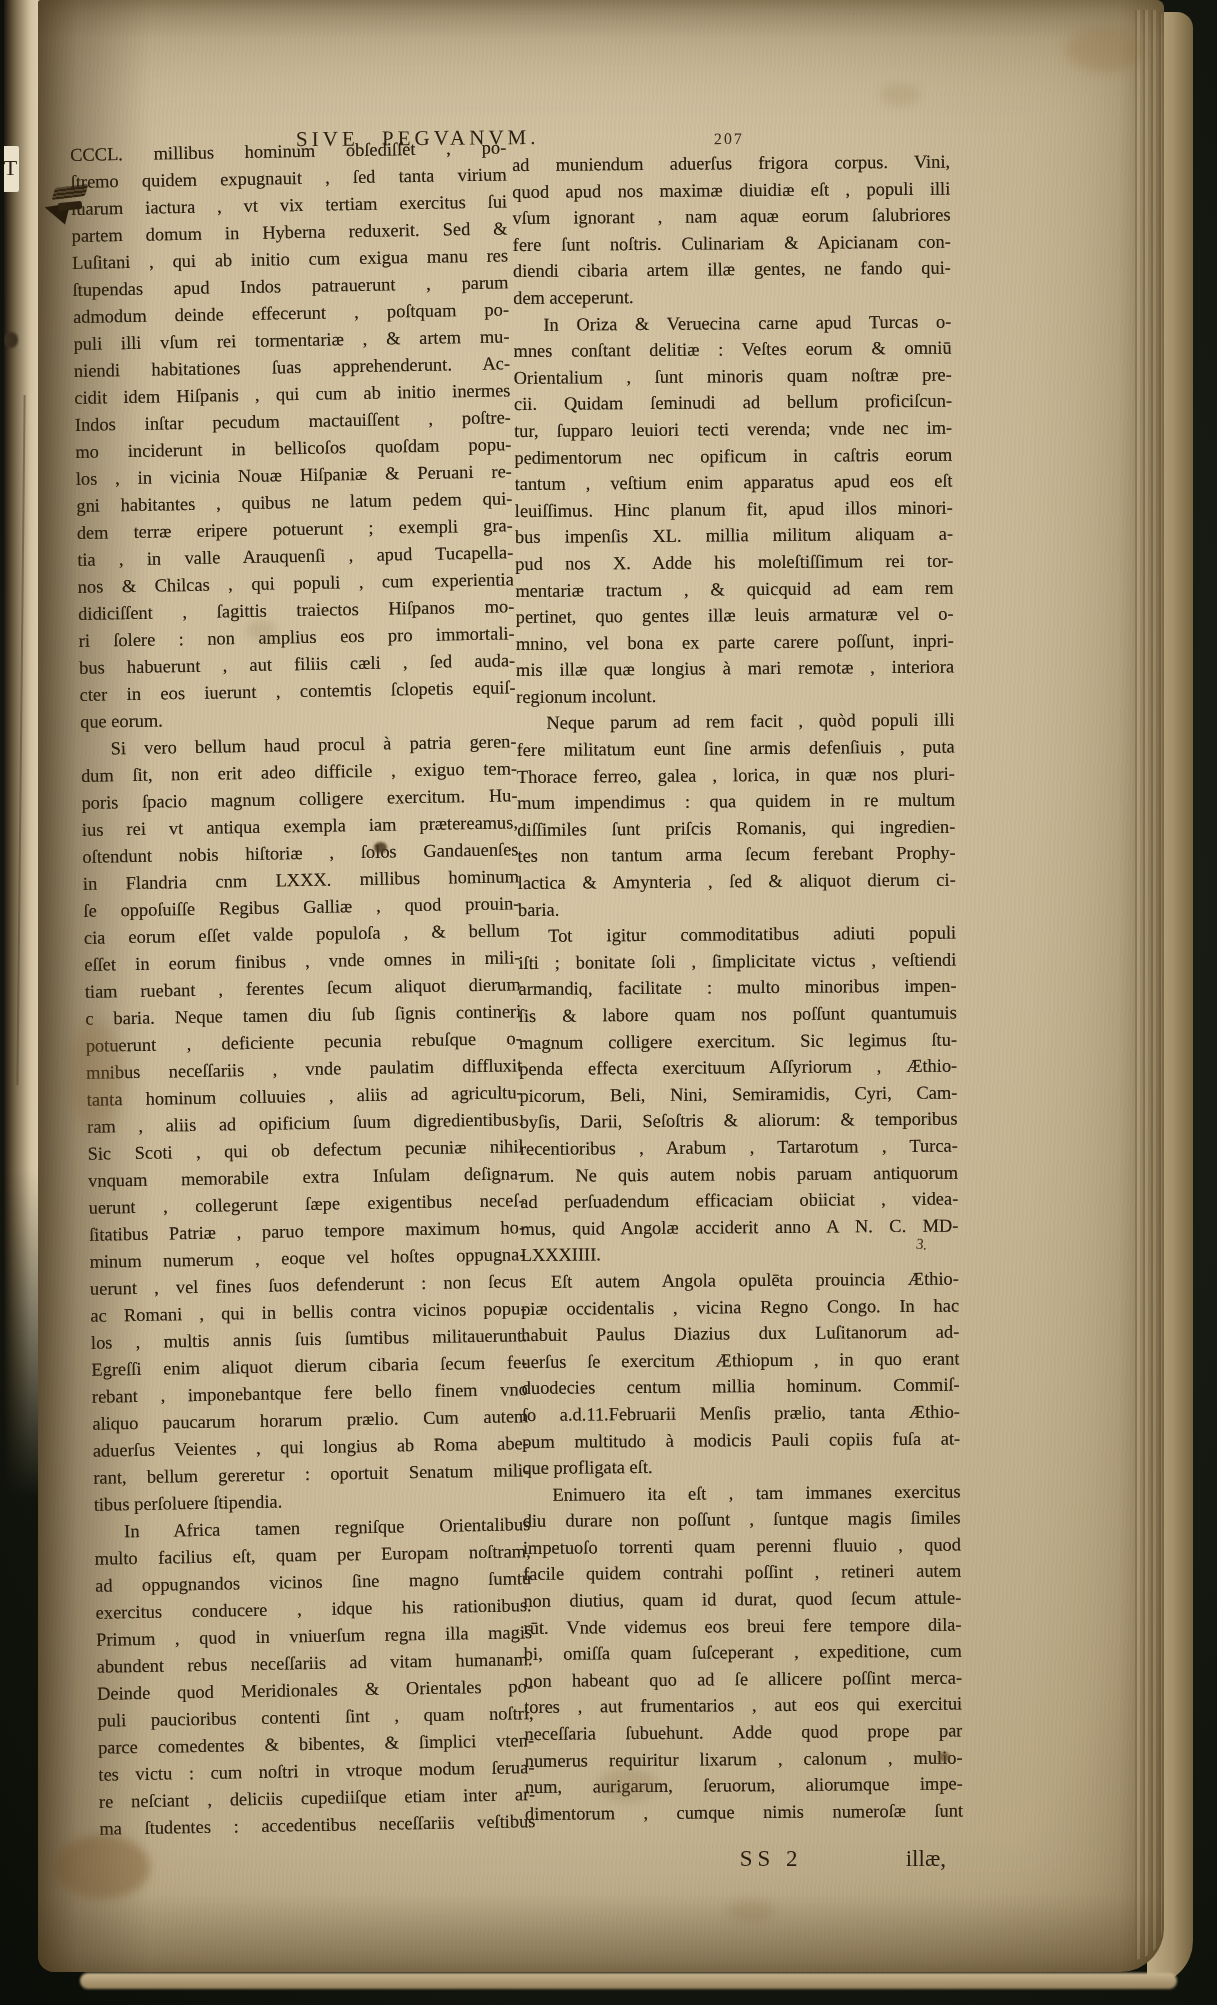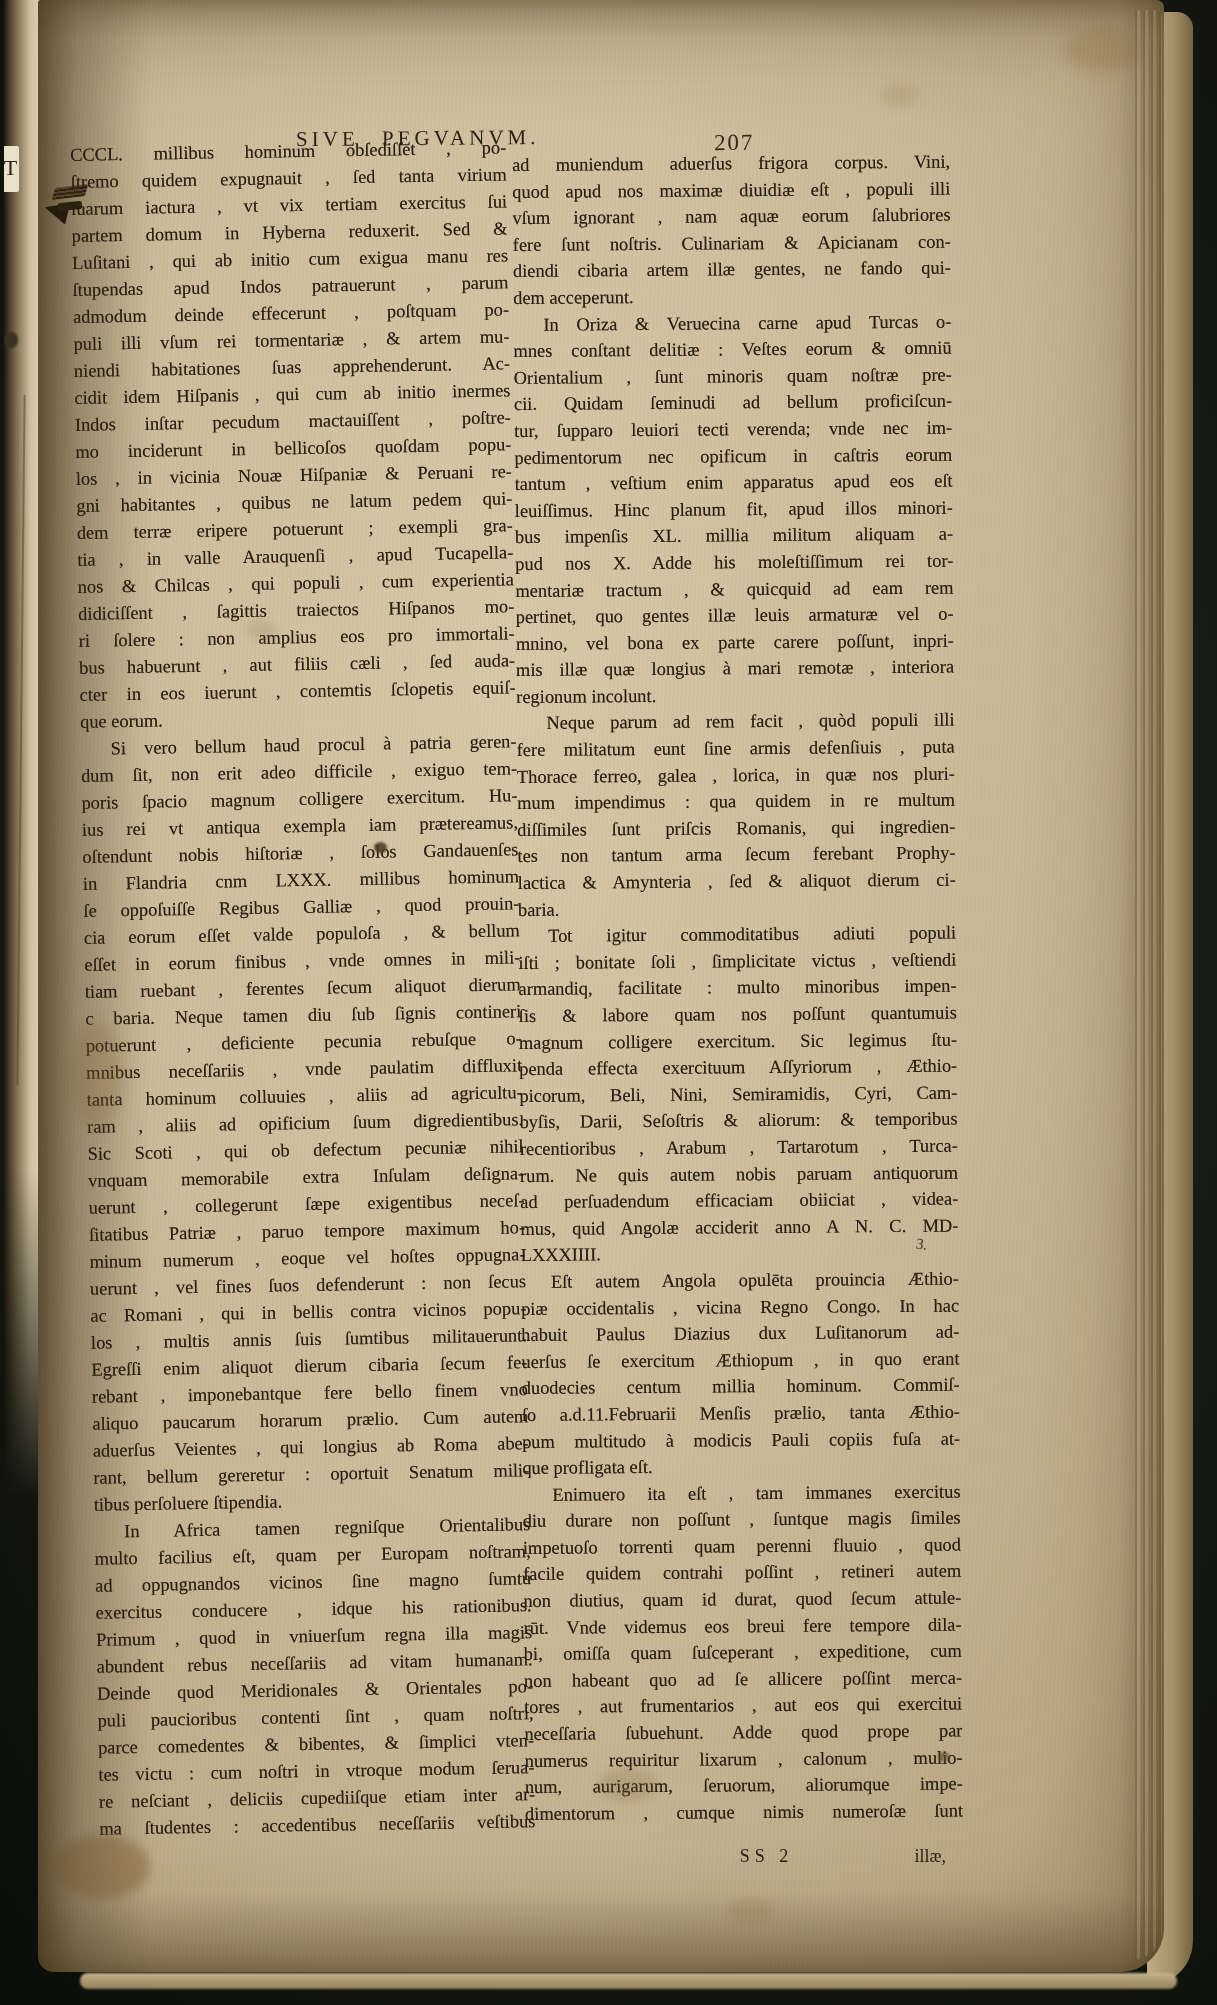--- a/index.html
+++ b/index.html
@@ -63,40 +63,40 @@
     border-radius:0 8px 40px 0;
   }
 
   
   .running-head{
     position:absolute;left:258px;top:126px;
     font-size:21px;letter-spacing:4px;word-spacing:14px;
     transform:rotate(-.5deg);color:#2a2013;
   }
   .page-number{
-    position:absolute;left:676px;top:130px;font-size:23px;letter-spacing:2px;
+    position:absolute;left:676px;top:130px;font-size:16px;letter-spacing:2px;
     transform:rotate(-1deg);color:#32271a;
   }
   .margin-note{
     position:absolute;left:878px;top:1236px;font-size:15px;color:#3a2e1e;transform:rotate(8deg);
   }
 
   .col{position:absolute;font-size:18.4px;}
   .col-left{left:32px;top:142px;width:436px;transform:rotate(-1deg);transform-origin:0 0;}
   .col-right{left:474px;top:152px;width:438px;transform:rotate(-.45deg);transform-origin:0 0;}
   .col-left .line{height:27px;line-height:27px;}
   .col-right .line{height:26.6px;line-height:26.6px;}
   .line{
     text-align:justify;text-align-last:justify;overflow:hidden;
     color:#281e11;text-shadow:0 0 .5px rgba(40,30,16,.6);
   }
   .line.indent{text-indent:30px;}
   .line.endpar{text-align-last:left;}
 
-  .sig-row{position:absolute;left:474px;top:1846px;width:438px;height:30px;font-size:18px;}
+  .sig-row{position:absolute;left:474px;top:1846px;width:438px;height:30px;font-size:23px;}
   .sig{position:absolute;left:52%;letter-spacing:5px;color:#281e11;}
   .catchword{position:absolute;right:4px;color:#281e11;}
 
   
   .ink-mark{position:absolute;left:6px;top:180px;width:48px;height:56px;filter:blur(.4px);}
   .ink-mark .im1{
     position:absolute;left:10px;top:6px;width:32px;height:12px;background:
     repeating-linear-gradient(0deg,#2e2314 0 2px,#554833 2px 4px);
     transform:skewX(-22deg) rotate(-7deg);border-radius:2px;
   }

